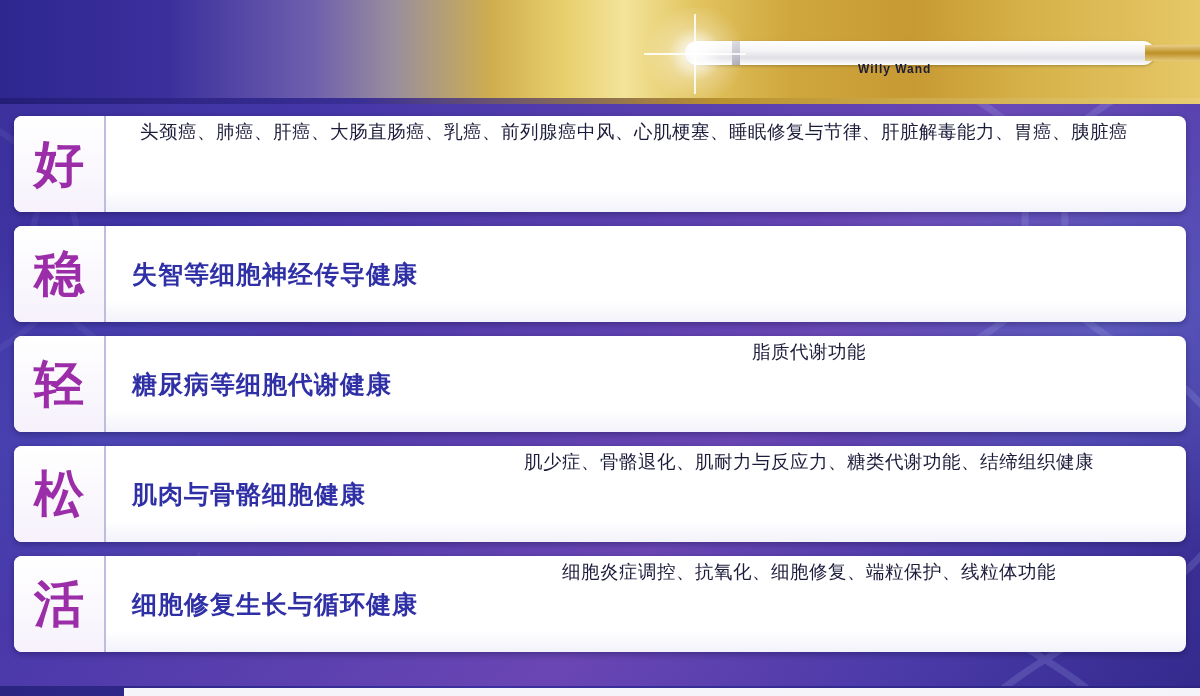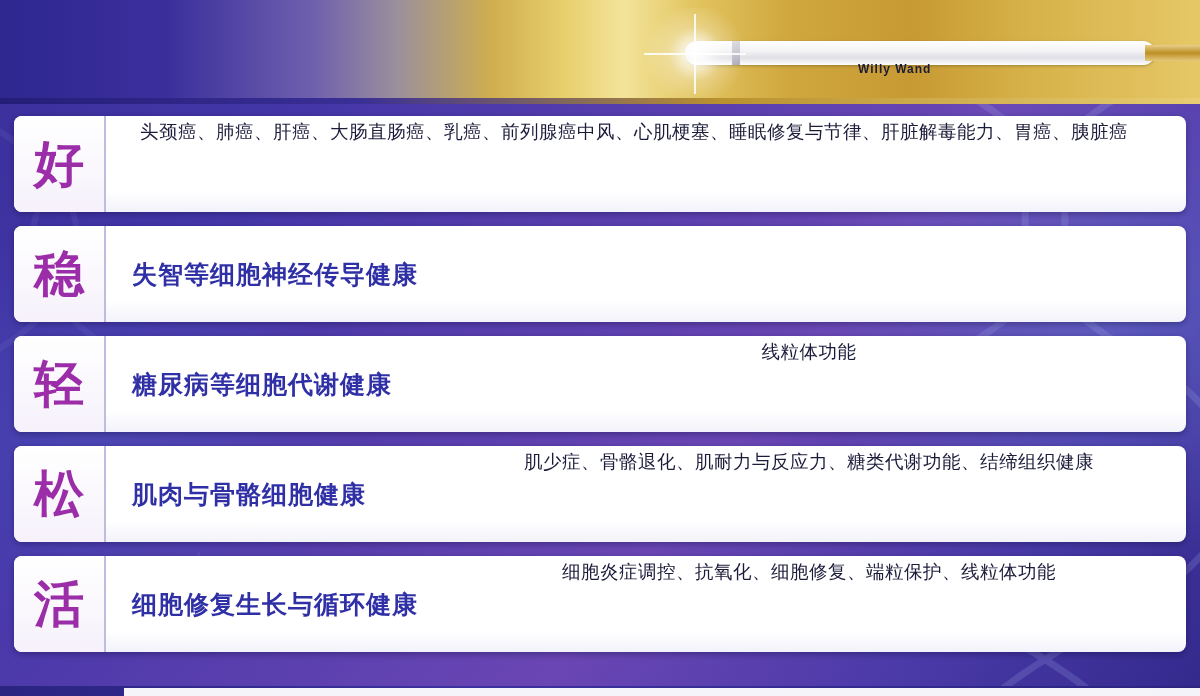--- a/index.html
+++ b/index.html
@@ -194,21 +194,21 @@
 
     <div class="row">
       <div class="row-badge">稳</div>
       <div class="row-title">失智等细胞神经传导健康</div>
     </div>
 
     <div class="row">
       <div class="row-badge">轻</div>
       <div class="row-title">糖尿病等细胞代谢健康</div>
       <div class="row-desc">
-        <span class="line">线粒体功能</span>
+        <span class="line">脂质代谢功能</span>
       </div>
     </div>
 
     <div class="row">
       <div class="row-badge">松</div>
       <div class="row-title">肌肉与骨骼细胞健康</div>
       <div class="row-desc">
         <span class="line">肌少症、骨骼退化、肌耐力与反应力、糖类代谢功能、结缔组织健康</span>
       </div>
     </div>

